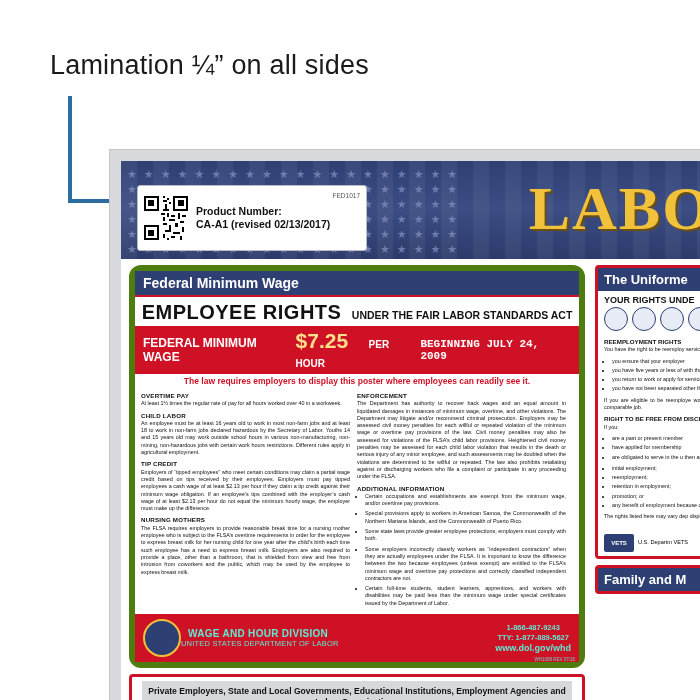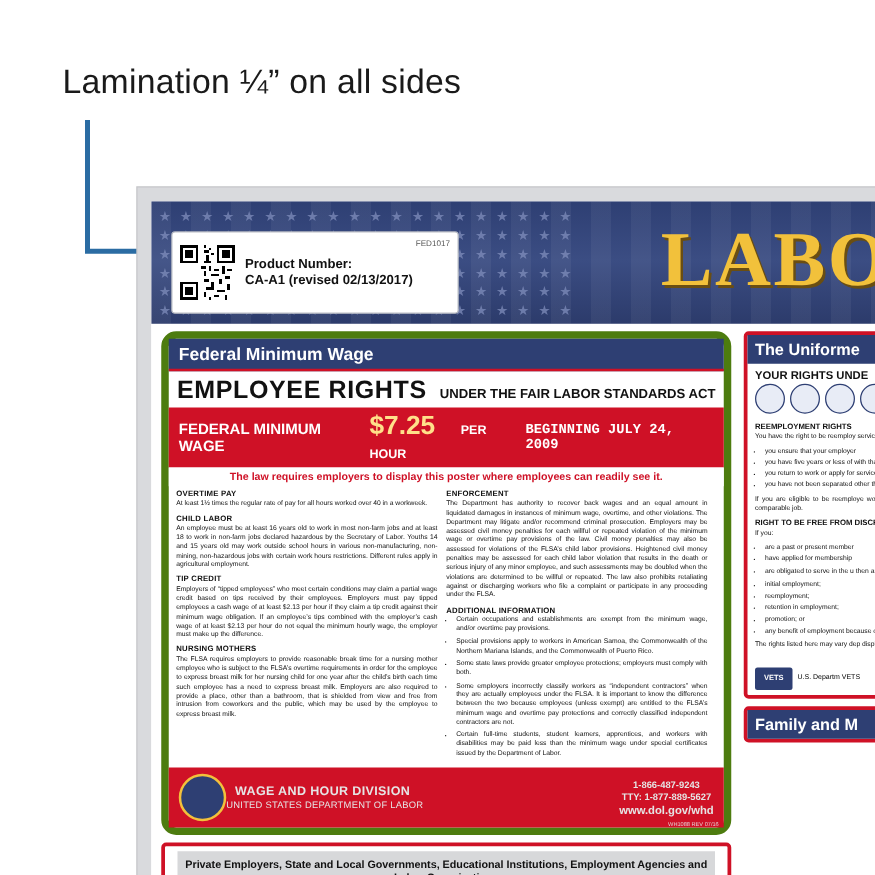--- a/index.html
+++ b/index.html
@@ -97,21 +97,21 @@
   }
   .flsa-body{display:flex;font-size:5.4px;line-height:7.3px;color:#111;padding:0 6px 4px;}
   .fb-col{width:50%;box-sizing:border-box;padding-right:7px;}
   .fb-col h4{margin:3px 0 1px;font-size:6.2px;font-weight:bold;letter-spacing:.2px;}
   .fb-col p{margin:0 0 4px;text-align:justify;}
   .fb-col ul{margin:0;padding-left:8px;}
   .fb-col li{margin-bottom:3px;text-align:justify;}
 
   
   .whd{
-    background:#cf1126;color:#e5e5e5;display:flex;align-items:center;
+    background:#cf1126;color:#5eead4;display:flex;align-items:center;
     padding:5px 8px;position:relative;
   }
   .whd-seal{width:34px;height:34px;border-radius:50%;background:#2e3f73;border:2px solid #f2c13b;flex:0 0 34px;}
   .whd-name{margin-left:7px;font-size:10px;font-weight:bold;letter-spacing:.3px;}
   .whd-sub{font-size:7.5px;font-weight:normal;letter-spacing:.2px;}
   .whd-contact{margin-left:auto;text-align:center;font-size:7.5px;line-height:10px;font-weight:bold;}
   .whd-contact .web{font-size:9px;}
   .whd-rev{position:absolute;right:4px;bottom:0px;font-size:4.5px;opacity:.9;font-weight:normal;}
 
   

